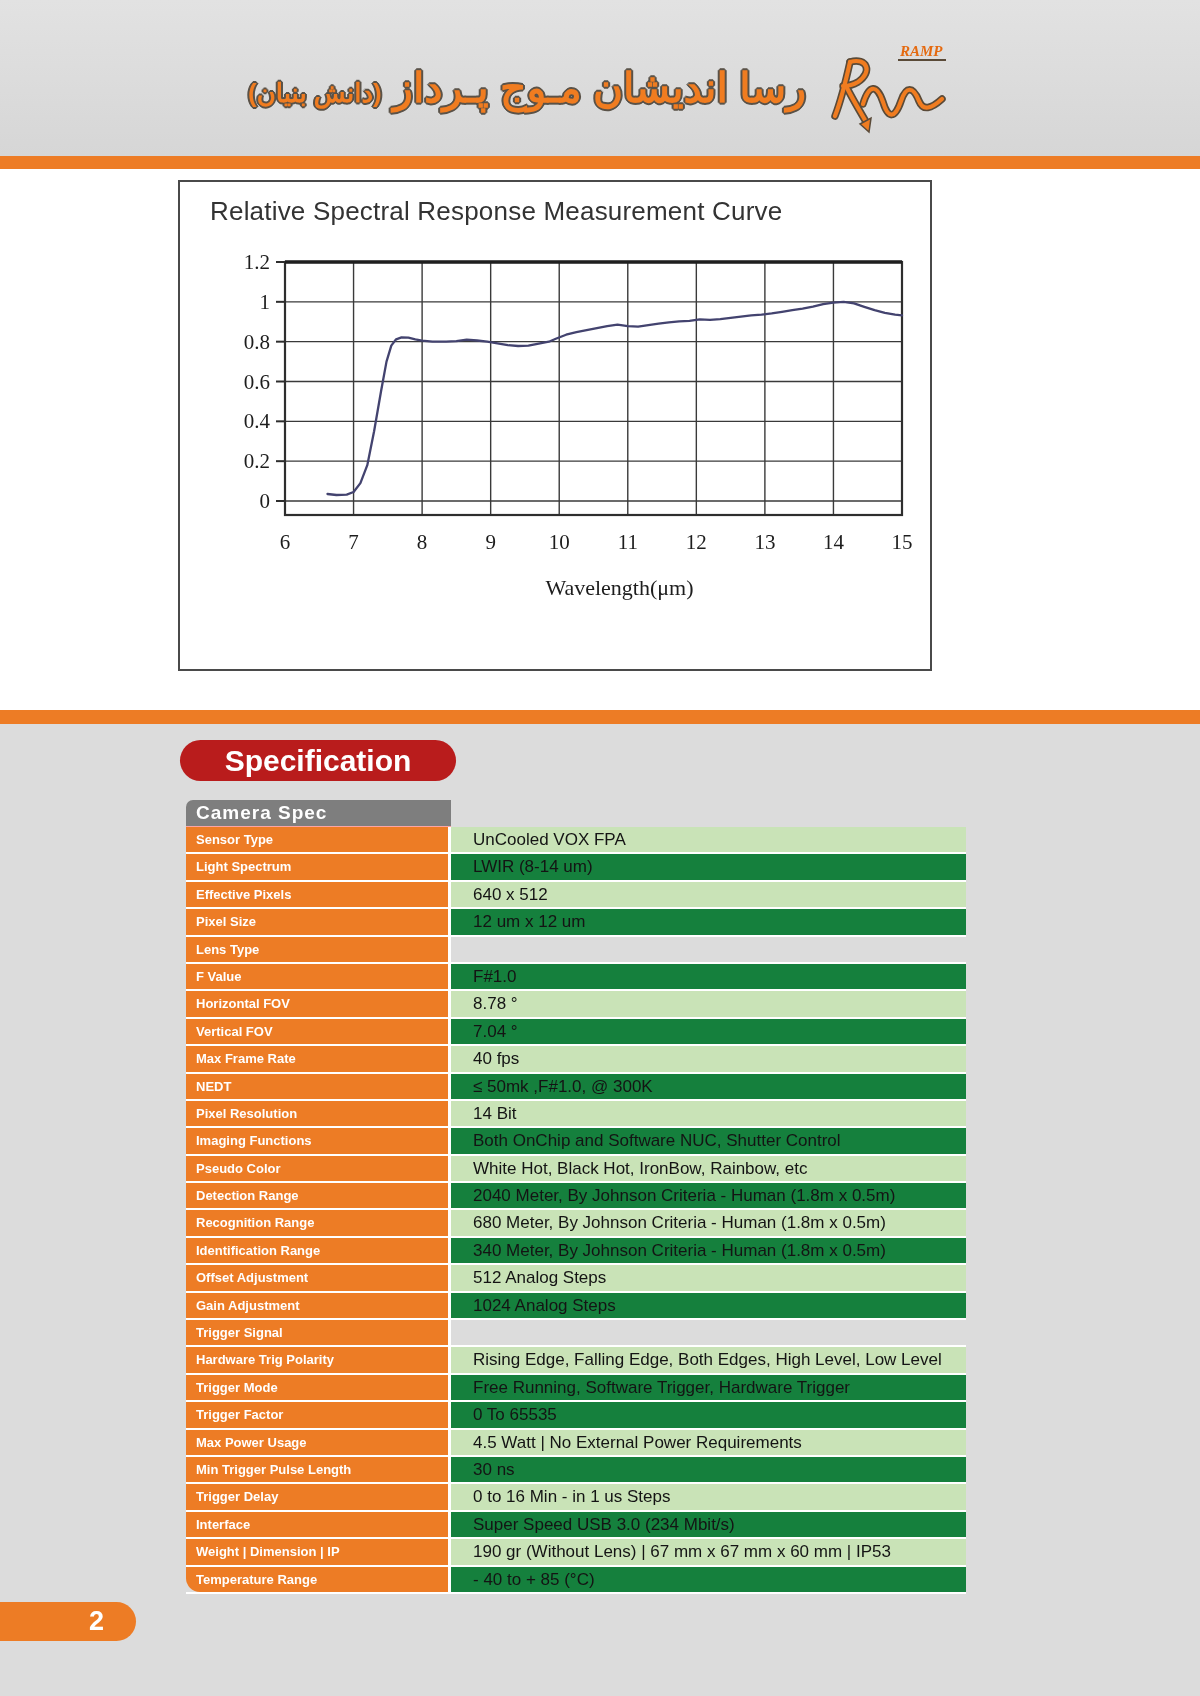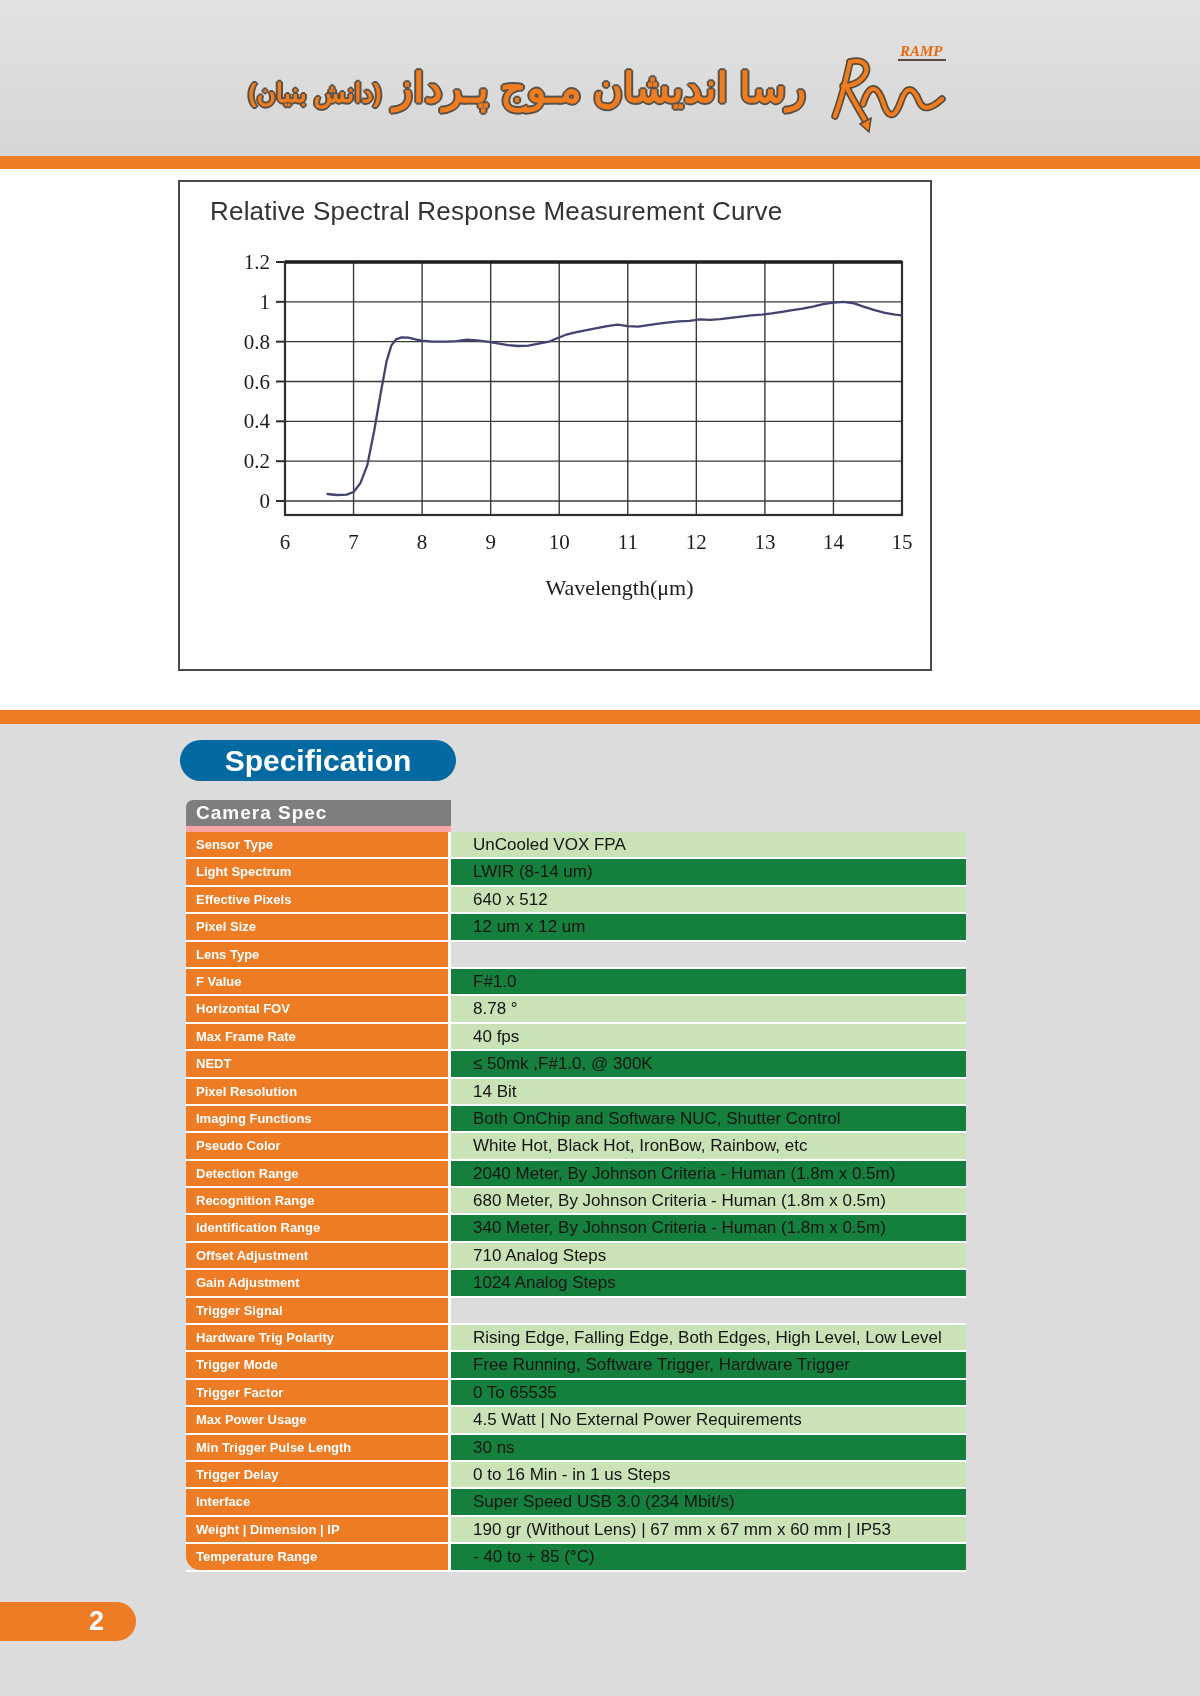--- a/index.html
+++ b/index.html
@@ -30,28 +30,28 @@
   .grid-border{fill:none;stroke:#2e2e2e;stroke-width:2.2;}
   .grid-top{stroke:#1f1f1f;stroke-width:3.4;}
   .tick-stub{stroke:#2e2e2e;stroke-width:2;}
   .tick-label{font-family:"Liberation Serif",serif;font-size:21px;fill:#1d1d1d;}
   .axis-label{font-family:"Liberation Serif",serif;font-size:22px;fill:#1d1d1d;}
   .curve{fill:none;stroke:#43436f;stroke-width:2.3;stroke-linejoin:round;stroke-linecap:round;}
 
   
   .gray-section{position:absolute;left:0;top:724px;width:1200px;height:972px;background:#dcdcdc;}
 
-  .spec-pill{position:absolute;left:180px;top:740px;width:276px;height:41px;background:#0369a1;
+  .spec-pill{position:absolute;left:180px;top:740px;width:276px;height:41px;background:#b91c1c;
     border-radius:21px;display:flex;align-items:center;justify-content:center;
     color:#fff;font-size:30px;font-weight:bold;}
 
   .spec-table{position:absolute;left:186px;top:800px;width:780px;}
   .spec-table-header{width:255px;height:26px;background:#7e7e7e;color:#fff;
     font-weight:bold;font-size:19px;line-height:26px;padding-left:10px;
-    letter-spacing:1px;border-bottom:6px solid #fca5a5;border-radius:7px 0 0 0;}
+    letter-spacing:1px;border-bottom:1px solid #fca5a5;border-radius:7px 0 0 0;}
   .spec-row{display:flex;border-bottom:2px solid #fff;height:25.4px;}
   .spec-row .label{width:252px;padding-left:10px;background:#ed7c25;color:#fff;
     font-weight:bold;font-size:13px;line-height:25.4px;border-right:3px solid #fff;
     white-space:nowrap;}
   .spec-row .value{flex:1;padding-left:22px;font-size:17px;line-height:25.4px;
     color:#141414;white-space:nowrap;overflow:hidden;}
   .val-green{background:#c9e3b7;}
   .val-gray{background:#15803d;}
   .spec-row:last-child .label{border-radius:0 0 0 14px;}
 
@@ -173,20 +173,24 @@
         </div>
         <div class="spec-row">
           <div class="label">F Value</div>
           <div class="value val-gray">F#1.0</div>
         </div>
         <div class="spec-row">
           <div class="label">Horizontal FOV</div>
           <div class="value val-green">8.78 °</div>
         </div>
         <div class="spec-row">
+          <div class="label">Vertical FOV</div>
+          <div class="value val-gray">7.04 °</div>
+        </div>
+        <div class="spec-row">
           <div class="label">Max Frame Rate</div>
           <div class="value val-green">40 fps</div>
         </div>
         <div class="spec-row">
           <div class="label">NEDT</div>
           <div class="value val-gray">≤ 50mk ,F#1.0, @ 300K</div>
         </div>
         <div class="spec-row">
           <div class="label">Pixel Resolution</div>
           <div class="value val-green">14 Bit</div>
@@ -206,21 +210,21 @@
         <div class="spec-row">
           <div class="label">Recognition Range</div>
           <div class="value val-green">680 Meter, By Johnson Criteria - Human (1.8m x 0.5m)</div>
         </div>
         <div class="spec-row">
           <div class="label">Identification Range</div>
           <div class="value val-gray">340 Meter, By Johnson Criteria - Human (1.8m x 0.5m)</div>
         </div>
         <div class="spec-row">
           <div class="label">Offset Adjustment</div>
-          <div class="value val-green">710 Analog Steps</div>
+          <div class="value val-green">512 Analog Steps</div>
         </div>
         <div class="spec-row">
           <div class="label">Gain Adjustment</div>
           <div class="value val-gray">1024 Analog Steps</div>
         </div>
         <div class="spec-row">
           <div class="label">Trigger Signal</div>
         </div>
         <div class="spec-row">
           <div class="label">Hardware Trig Polarity</div>

